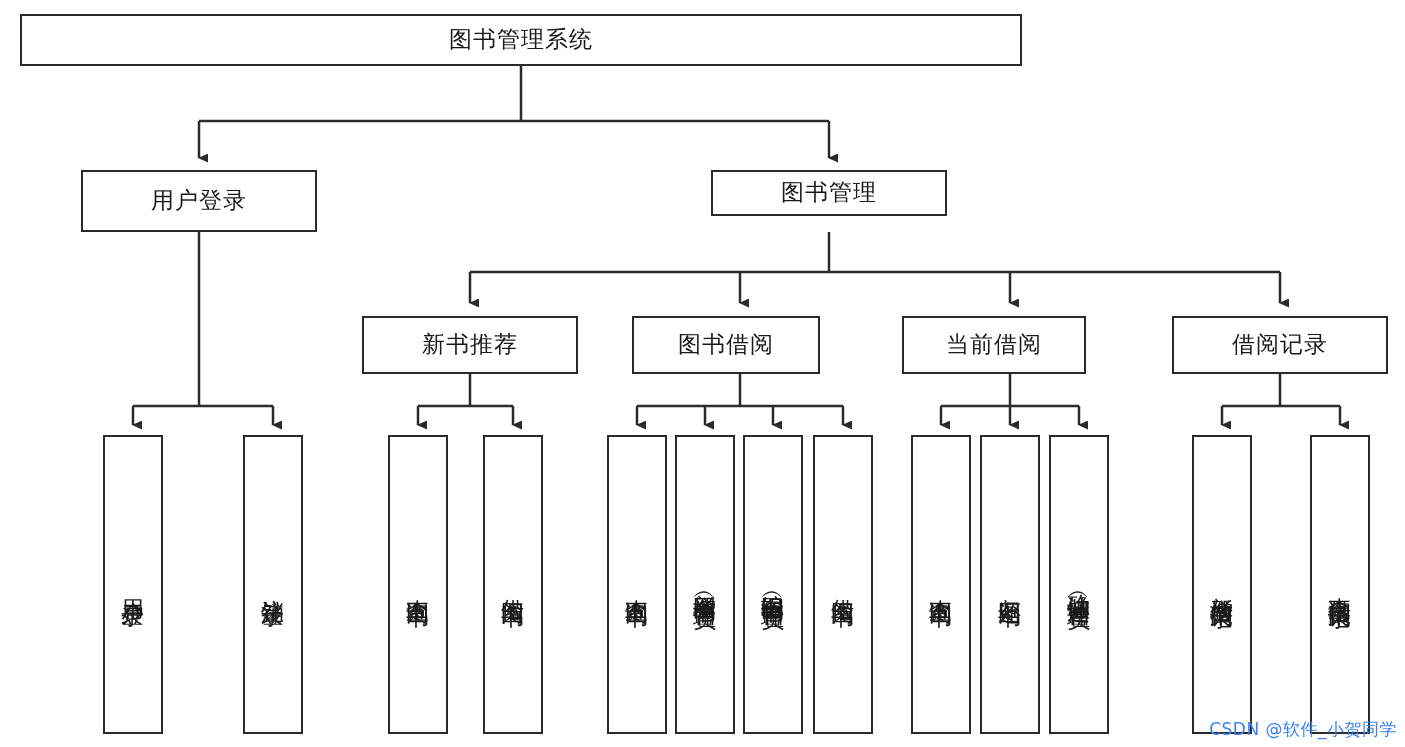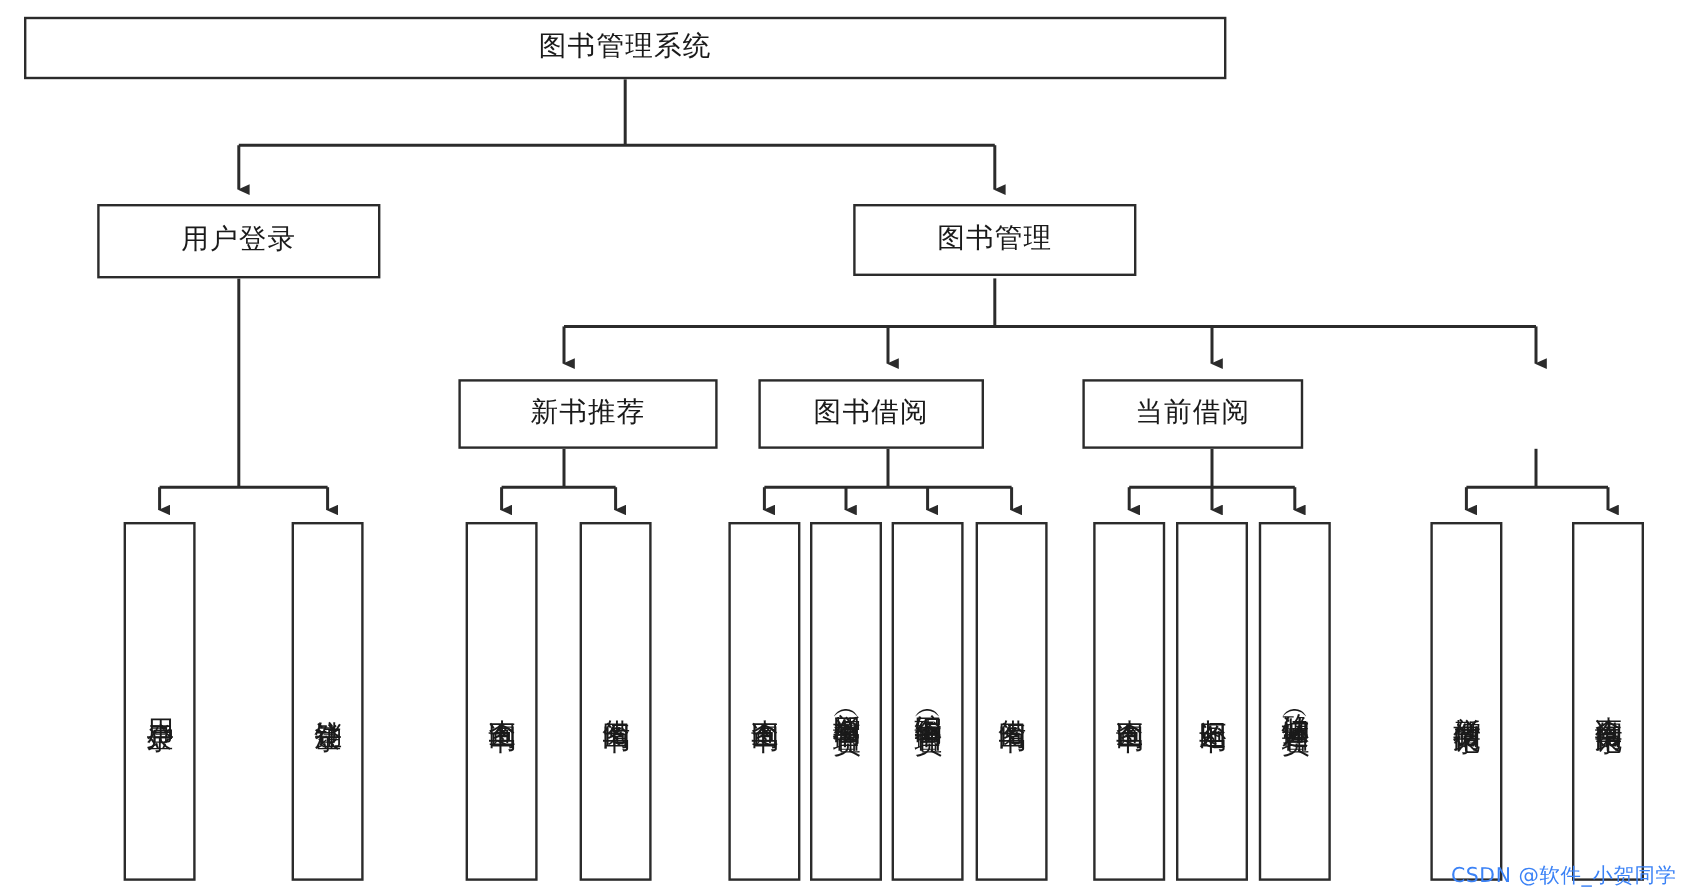--- a/index.html
+++ b/index.html
@@ -119,32 +119,35 @@
     </g>
   </svg>
 
   <div class="node horiz" style="left:20px; top:14px; width:1002px; height:52px;">
     <span>图书管理系统</span>
   </div>
 
   <div class="node horiz" style="left:81px; top:170px; width:236px; height:62px;">
     <span>用户登录</span>
   </div>
-  <div class="node horiz" style="left:711px; top:170px; width:236px; height:60px;">
+  <div class="node horiz" style="left:711px; top:170px; width:236px; height:46px;">
     <span>图书管理</span>
   </div>
 
-  <div class="node horiz" style="left:362px; top:316px; width:216px; height:58px;margin-left:20px;">
+  <div class="node horiz" style="left:362px; top:316px; width:216px; height:58px;">
     <span>新书推荐</span>
   </div>
   <div class="node horiz" style="left:632px; top:316px; width:188px; height:58px;">
     <span>图书借阅</span>
   </div>
   <div class="node horiz" style="left:902px; top:316px; width:184px; height:58px;">
     <span>当前借阅</span>
+  </div>
+  <div class="node horiz" style="left:1172px; top:316px; width:216px; height:58px;">
+    <span>借阅记录</span>
   </div>
 
   <div class="node vert" style="left:103px; top:435px; width:60px; height:299px;">
     <span class="vtext">用户登录</span>
   </div>
   <div class="node vert" style="left:243px; top:435px; width:60px; height:299px;">
     <span class="vtext">注销登录</span>
   </div>
 
   <div class="node vert" style="left:388px; top:435px; width:60px; height:299px;">

